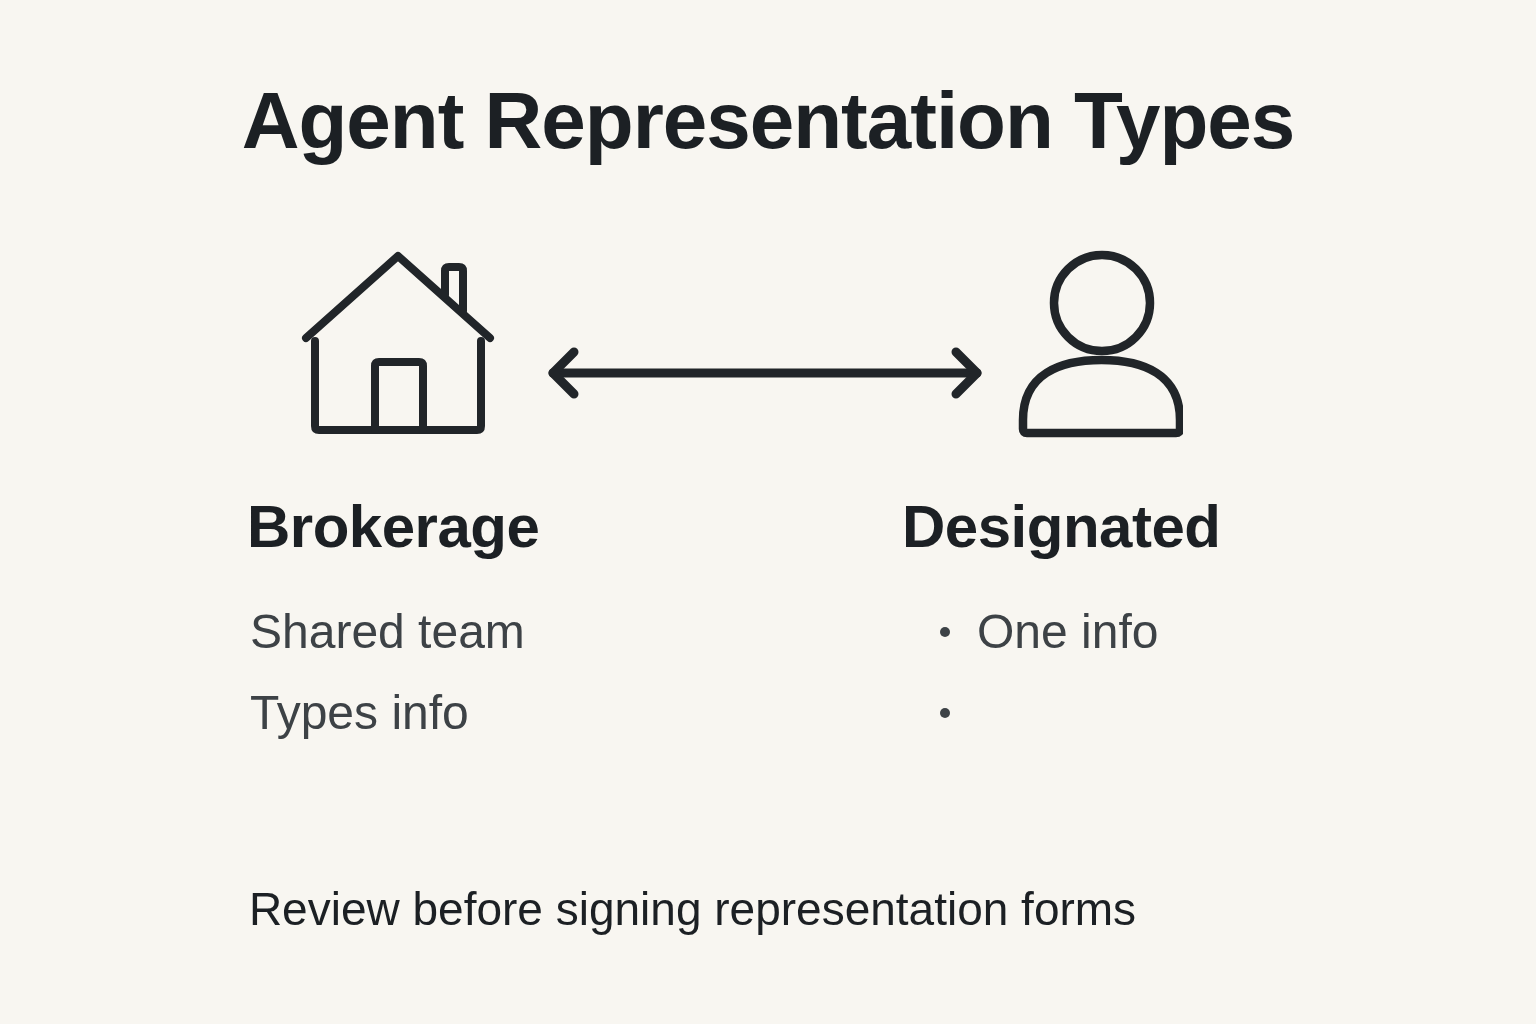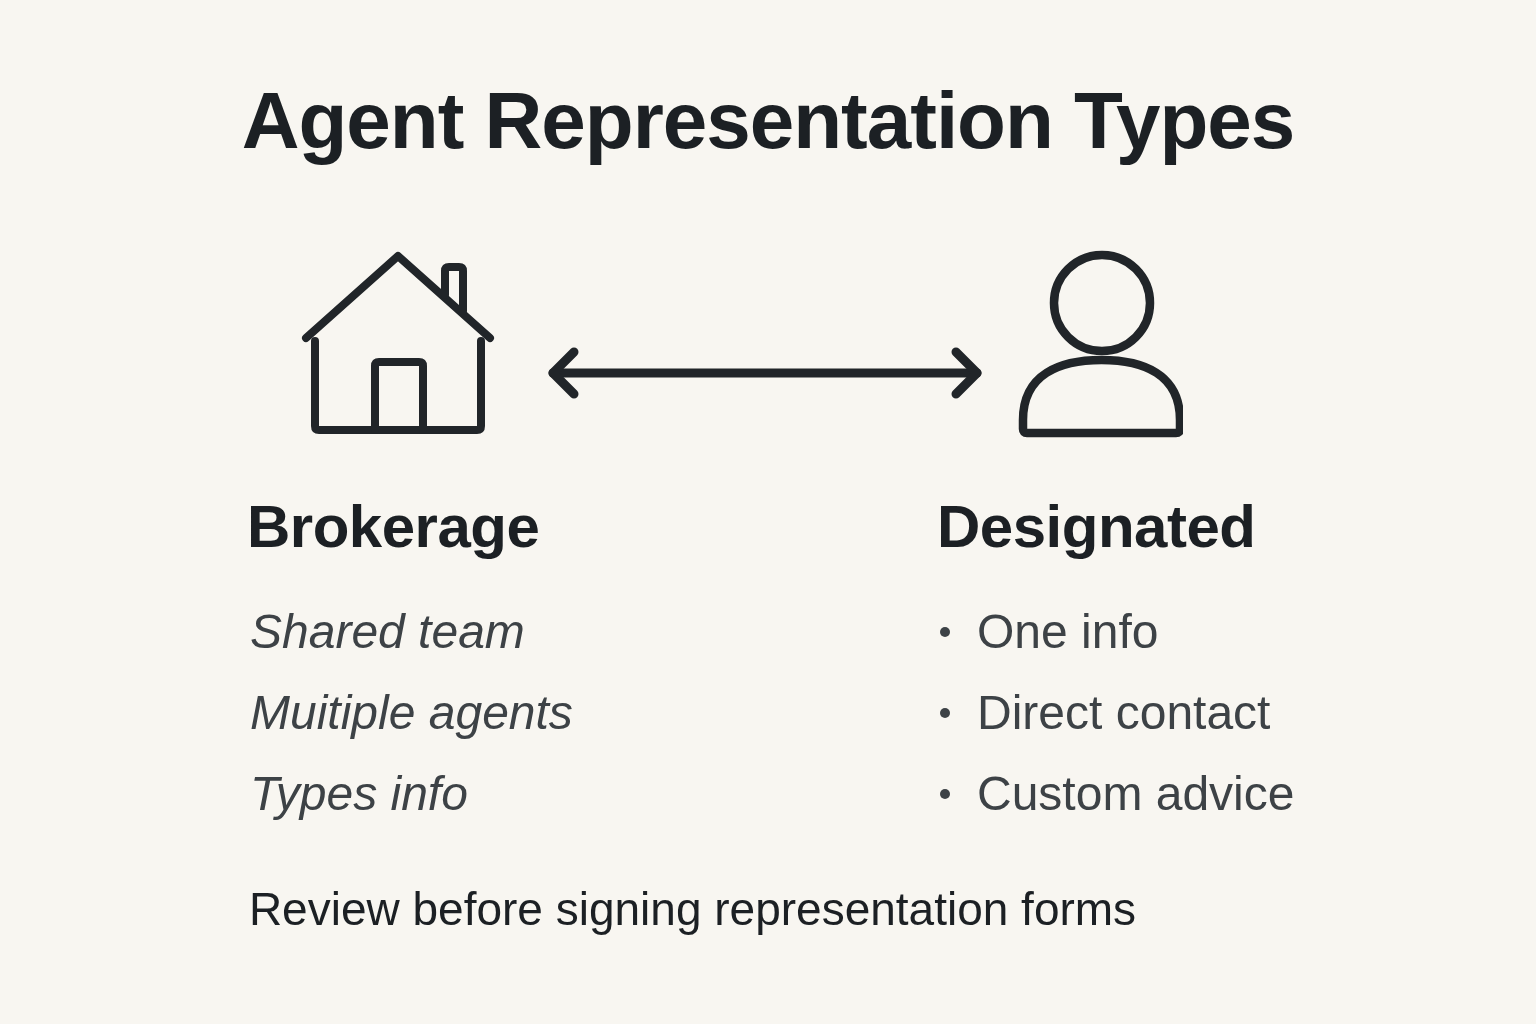--- a/index.html
+++ b/index.html
@@ -34,31 +34,31 @@
     position: absolute;
     top: 497px;
     font-size: 60px; font-weight: 700;
     letter-spacing: -0.5px;
     line-height: 1;
     color: #1c2024;
     white-space: nowrap;
     text-align: right;
   }
   .heading-left  { left: 247px; }
-  .heading-right { left: 937px; }
+  .heading-right { left: 902px; }
 
   .col-list {
     position: absolute;
     top: 591px;
     font-size: 48px;
     line-height: 81px;
     color: #3d4246;
     white-space: nowrap;
   }
-  .list-left  { left: 250px; font-style: italic; }
+  .list-left  { left: 250px; }
   .list-right { left: 940px; }
 
   .list-item { display: flex; align-items: center; height: 81px; }
   .bullet {
     width: 10px; height: 10px;
     border-radius: 50%;
     background: #3d4246;
     margin-right: 27px;
     flex: 0 0 auto;
   }
@@ -109,39 +109,31 @@
     </svg>
   </span>
 
   <div class="col-heading heading-left">Brokerage</div>
 
   <div class="col-list list-left">
     <div class="list-item">
       <span>Shared team</span>
     </div>
     <div class="list-item">
-      <span>Muitiple agents</span>
-    </div>
-    <div class="list-item">
       <span>Types info</span>
     </div>
   </div>
 
   <div class="col-heading heading-right">Designated</div>
 
   <div class="col-list list-right">
     <div class="list-item">
       <span class="bullet"></span>
       <span>One info</span>
     </div>
     <div class="list-item">
       <span class="bullet"></span>
-      <span>Direct contact</span>
-    </div>
-    <div class="list-item">
-      <span class="bullet"></span>
-      <span>Custom advice</span>
     </div>
   </div>
 
   <div class="footer">Review before signing representation forms</div>
 
 </div>
 
 </body></html>

